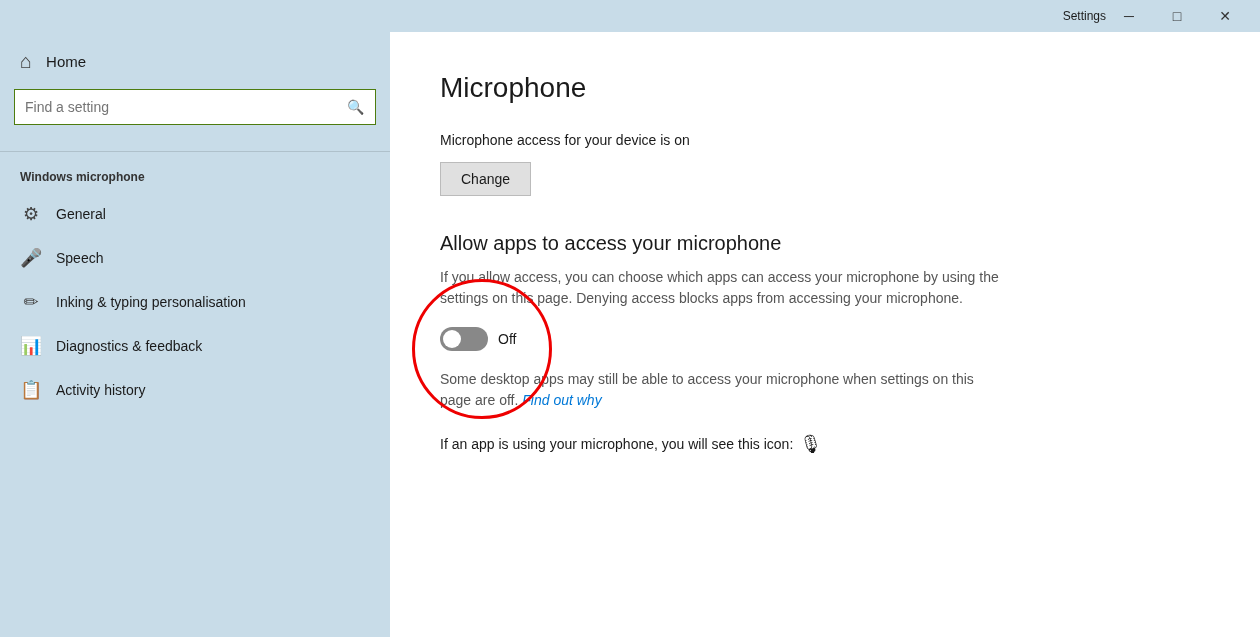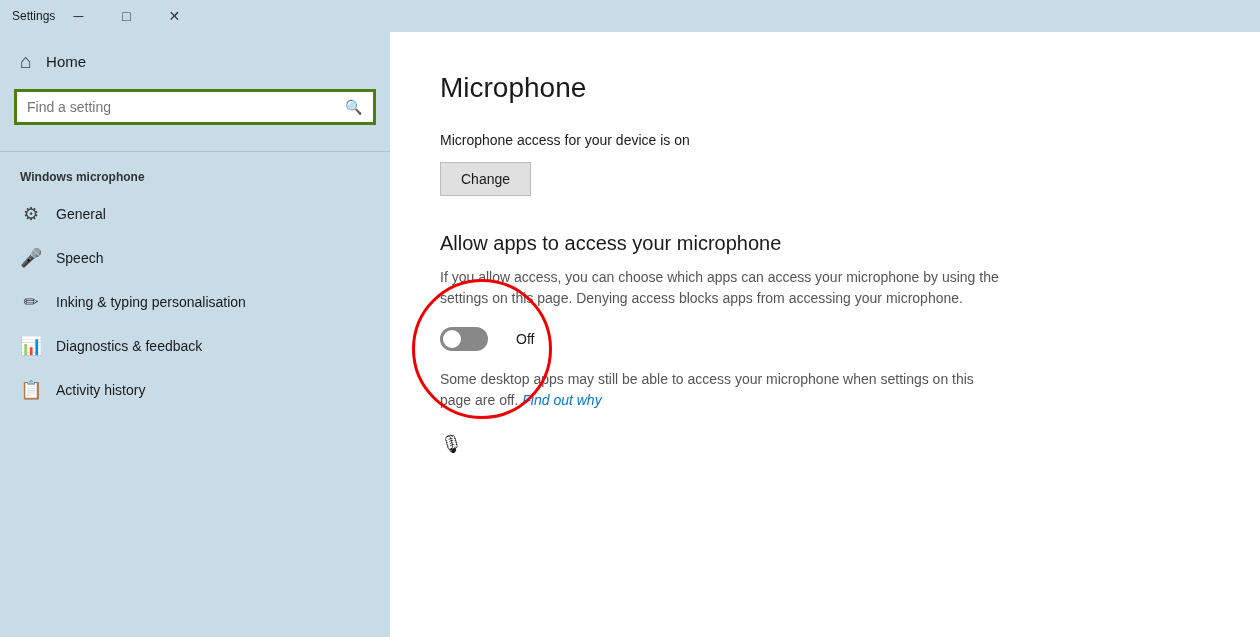--- a/index.html
+++ b/index.html
@@ -4,21 +4,21 @@
   <style>
     * { margin: 0; padding: 0; box-sizing: border-box; }
     body { font-family: 'Segoe UI', sans-serif; background: #fff; width: 1260px; height: 637px; overflow: hidden; display: flex; flex-direction: column; }
 
     
     .title-bar {
       background: #c8dce8;
       height: 32px;
       display: flex;
       align-items: center;
-      justify-content: flex-start;
+      justify-content: flex-end;
       padding: 0 12px 0 12px;
       flex-shrink: 0;
     }
     .title-bar-title {
       font-size: 12px;
       color: #1a1a1a;
     }
     .title-bar-controls {
       display: flex;
       gap: 2px;
@@ -67,21 +67,21 @@
     .sidebar-home-label {
       font-size: 15px;
       color: #1a1a1a;
     }
 
     .search-box {
       margin: 0 14px 18px 14px;
       display: flex;
       align-items: center;
       background: #fff;
-      border: 3px solid #4d7c0f;
+      border: 1px solid #4d7c0f;
       height: 36px;
       padding: 0 10px;
     }
     .search-input {
       flex: 1;
       border: none;
       outline: none;
       font-size: 14px;
       color: #444;
       background: transparent;
@@ -172,21 +172,21 @@
       color: #555;
       line-height: 1.5;
       max-width: 560px;
       margin-bottom: 18px;
     }
 
     
     .toggle-row {
       display: flex;
       align-items: center;
-      gap: 28px;
+      gap: 10px;
       margin-bottom: 18px;
       position: relative;
     }
     .toggle-switch {
       width: 48px;
       height: 24px;
       background: #888;
       border-radius: 12px;
       position: relative;
       cursor: pointer;
@@ -319,17 +319,18 @@
       <div class="toggle-switch off"></div>
       <span class="toggle-label">Off</span>
     </div>
 
     <p class="info-text">
       <span>Some desktop apps may still be able to access your microphone when settings on this page are off.</span>
       <a href="#">Find out why</a>
     </p>
 
     <div class="mic-icon-text">
+      <span>If an app is using your microphone, you will see this icon:</span>
       <span class="mic-symbol">🎙</span>
     </div>
 
   </div>
 </div>
 
 </body></html>

